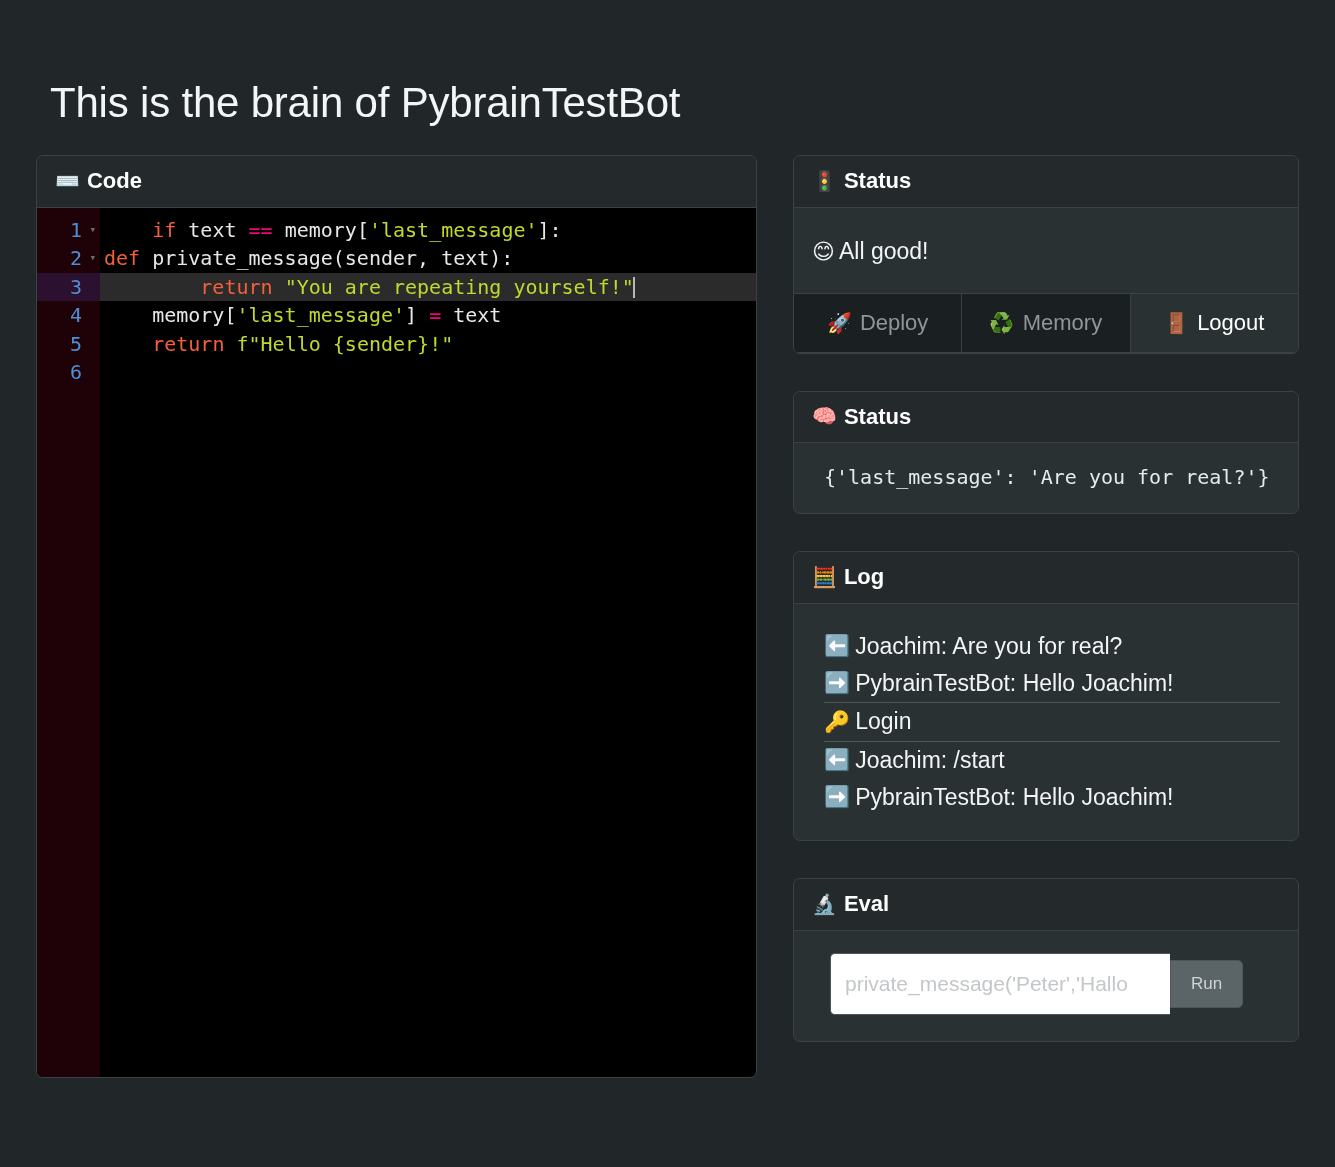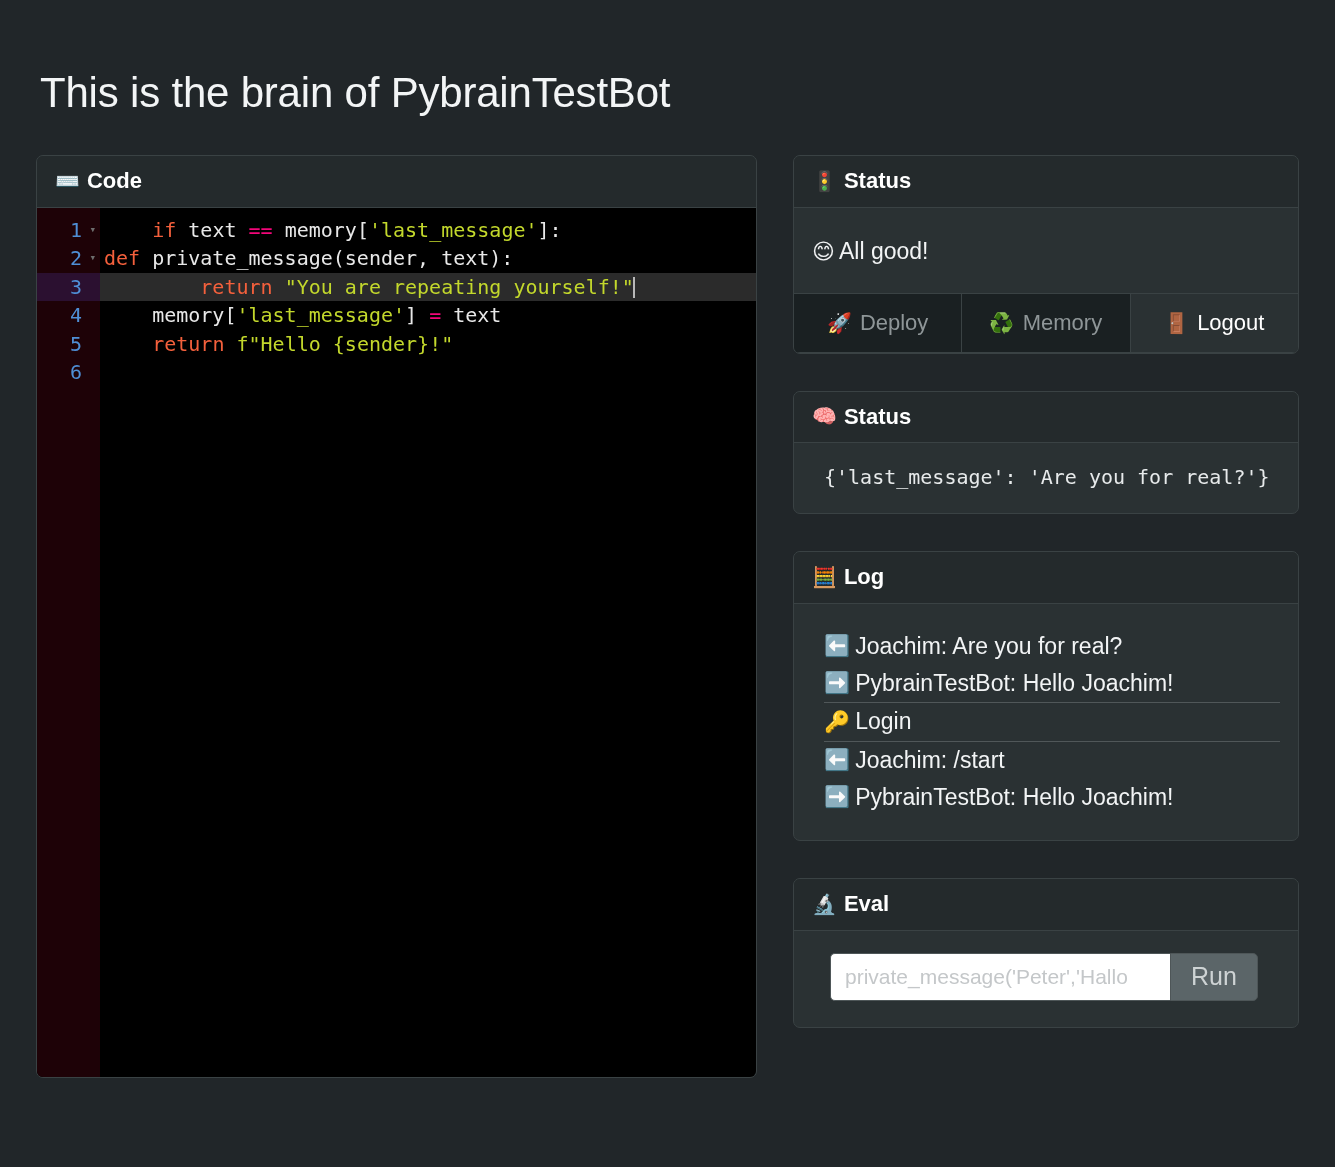--- a/index.html
+++ b/index.html
@@ -20,21 +20,21 @@
   }
   .page-title {
     position: absolute;
     left: 36px;
     top: 64px;
     font-size: 42px;
     font-weight: 400;
     color: #f3f5f6;
     letter-spacing: -0.2px;
     line-height: 1.2;
-    margin: 4px;
+    margin: 14px;
     white-space: nowrap;
   }
 
   
   .panel {
     background: #2a3133;
     border: 1px solid #3a4244;
     border-radius: 7px;
     overflow: hidden;
   }
@@ -190,40 +190,40 @@
     line-height: 1.45;
     white-space: nowrap;
   }
   .log-entry.divided { border-top: 1px solid #505759; border-bottom: 1px solid #505759; }
   .log-entry .emoji { font-family: "DejaVu Sans", sans-serif; font-size: 21px; }
 
   
   .eval-body { padding: 22px 18px 26px 36px; display: flex; align-items: center; }
   .eval-input {
     width: 340px;
-    height: 48px;
+    height: 62px;
     background: #ffffff;
     border: 1px solid #4e5658;
     border-right: none;
     border-radius: 5px 0 0 5px;
     padding: 0 14px;
     font-size: 21px;
     font-family: "Liberation Sans", sans-serif;
     color: #222;
     outline: none;
   }
   .eval-input::placeholder { color: #c4c7c9; }
   .run-btn {
     height: 48px;
     padding: 0 20px;
     background: #5b6568;
     color: #ced3d4;
     border: 1px solid #4e5658;
     border-radius: 0 5px 5px 0;
-    font-size: 25px;
+    font-size: 17px;
     font-family: "Liberation Sans", sans-serif;
     cursor: pointer;
   }
 </style>
 </head>
 <body>
 
 <div class="page">
 
   <h1 class="page-title">This is the brain of PybrainTestBot</h1>

